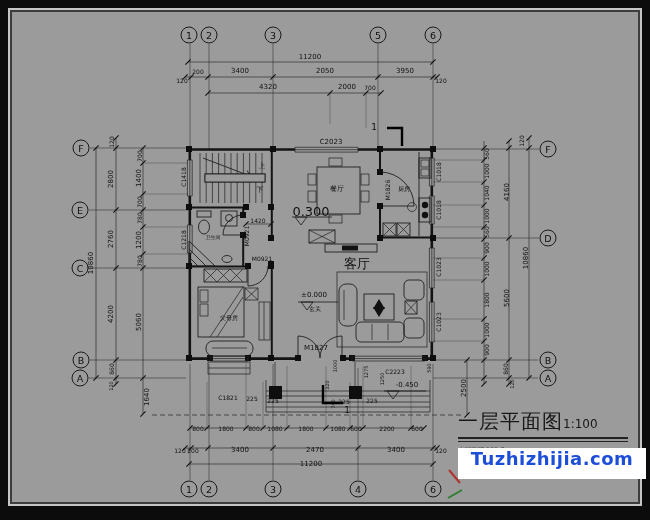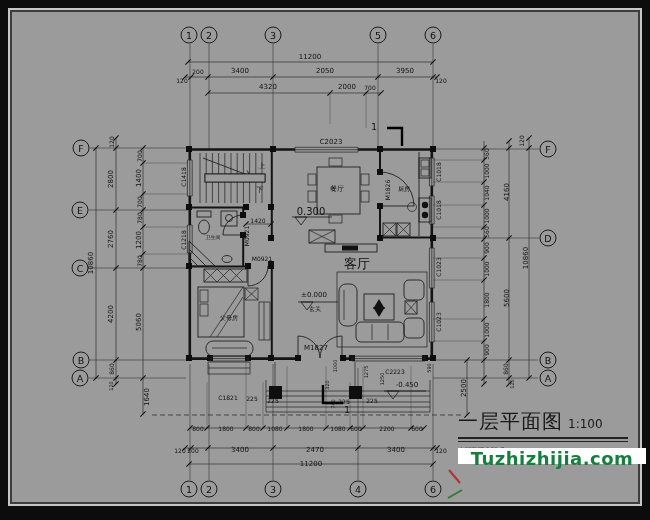--- a/index.html
+++ b/index.html
@@ -28,29 +28,29 @@
   #labels span{position:absolute;transform:translate(-50%,-50%);white-space:nowrap;color:#101010;}
   #labels span.rot{transform:translate(-50%,-50%) rotate(-90deg);}
   .dim{font-size:7px;}
   .lbl{font-size:7px;}
   .bubble{width:17px;height:17px;line-height:16px;text-align:center;border:1.2px solid #1b1b1b;
           border-radius:50%;font-size:9.5px;color:#111;box-sizing:border-box;}
   
   .title-block{position:absolute;left:458px;top:408px;width:186px;}
   .t-main{font-size:20px;font-weight:normal;color:#181818;letter-spacing:1px;
           font-family:"Liberation Serif","DejaVu Serif",serif;}
-  .t-scale{font-size:12px;color:#181818;margin-left:5px;text-align:right;}
+  .t-scale{font-size:12px;color:#181818;text-align:right;}
   .t-rule{height:2px;background:#222;margin-top:2px;width:170px;}
   .t-rule2{height:1px;background:#222;margin-top:1.5px;width:170px;}
   .t-note{font-size:6.5px;color:#3d3d3d;margin-top:4px;}
   
   .watermark{position:absolute;left:458px;top:448px;width:188px;}
   .wm-red{height:33px;background:#d42a20;color:#ffffff;font-size:24px;font-weight:bold;
           text-align:center;line-height:33px;letter-spacing:3px;}
-  .wm-white{height:16px;background:#ffffff;color:#15803d;font-size:18px;font-weight:bold;
+  .wm-white{height:31px;background:#ffffff;color:#1d4ed8;font-size:18px;font-weight:bold;
           text-align:center;line-height:21px;letter-spacing:.5px;}
 </style>
 </head>
 <body>
 
 <div class="paper"></div>
 
 <div class="canvas">
   <svg id="plan" width="650" height="520" viewBox="0 0 650 520">
 
@@ -279,21 +279,21 @@
       <span class="lbl" style="left: 404px; top: 189px; font-size: 6px;">厨房</span>
       <span class="lbl" style="left: 357px; top: 264px; font-size: 13px;">客厅</span>
       <span class="lbl" style="left: 315px; top: 309px; font-size: 6px;">玄关</span>
       <span class="lbl" style="left: 213px; top: 237px; font-size: 5px;">卫生间</span>
       <span class="lbl" style="left: 229px; top: 318px; font-size: 6px;">父母房</span>
       <span class="lbl" style="left: 262px; top: 166px; font-size: 7px;">上</span>
       <span class="lbl" style="left: 260px; top: 190px; font-size: 7px;">下</span>
       <span class="lbl" style="left: 331px; top: 142px; font-size: 7px;">C2023</span>
       <span class="lbl" style="left: 316px; top: 348px; font-size: 7px;">M1827</span>
       <span class="lbl" style="left: 314px; top: 295px; font-size: 7px;">±0.000</span>
-      <span class="lbl" style="left: 311px; top: 211px; font-size: 10px;">0.300</span>
+      <span class="lbl" style="left: 311px; top: 211px; font-size: 13px;">0.300</span>
       <span class="lbl" style="left: 407px; top: 385px; font-size: 7px; text-align: right;">-0.450</span>
       <span class="lbl rot" style="left: 183px; top: 177px; font-size: 6px;">C1418</span>
       <span class="lbl rot" style="left: 183px; top: 240px; font-size: 6px;">C1218</span>
       <span class="lbl rot" style="left: 246px; top: 236px; font-size: 6px;">M0921</span>
       <span class="lbl" style="left: 262px; top: 258px; font-size: 6px;">M0921</span>
       <span class="lbl rot" style="left: 387px; top: 190px; font-size: 6px;">M1826</span>
       <span class="lbl rot" style="left: 438px; top: 172px; font-size: 6px;">C1018</span>
       <span class="lbl rot" style="left: 438px; top: 210px; font-size: 6px;">C1018</span>
       <span class="lbl rot" style="left: 438px; top: 267px; font-size: 6px;">C1023</span>
       <span class="lbl rot" style="left: 438px; top: 322px; font-size: 6px;">C1023</span>

